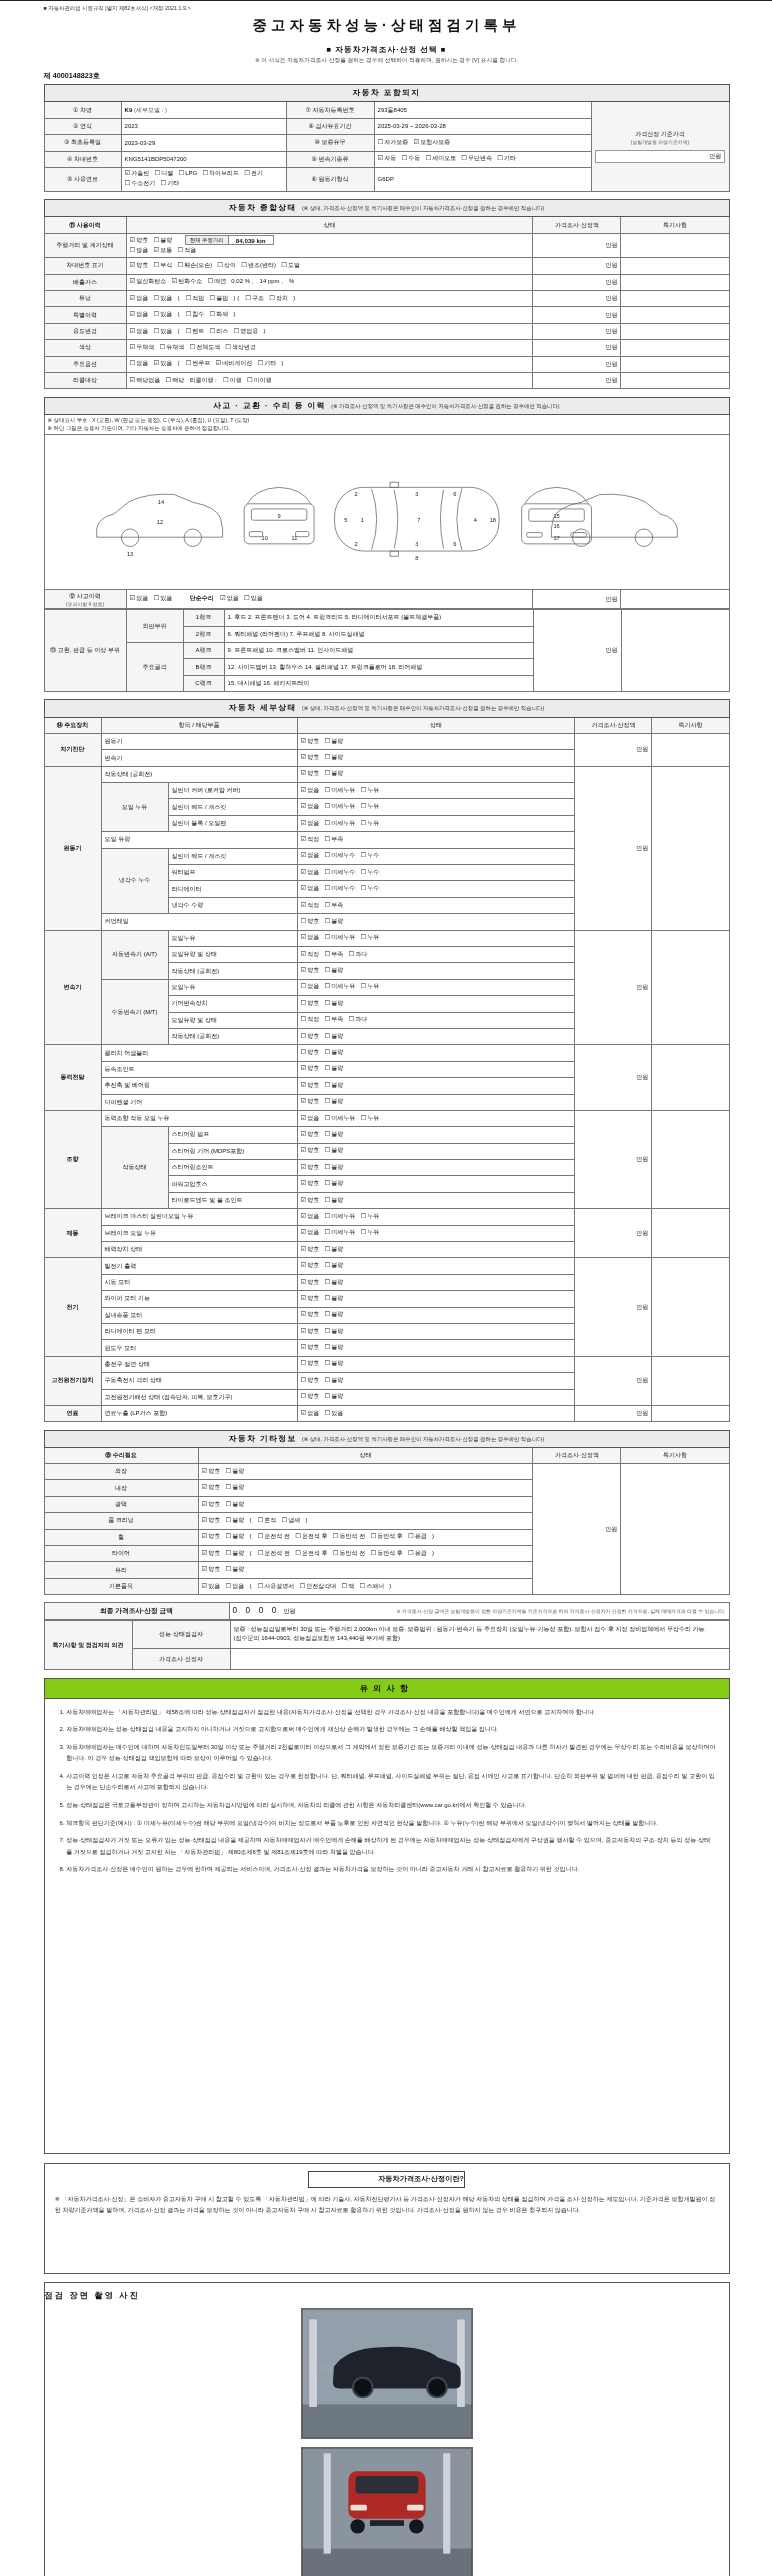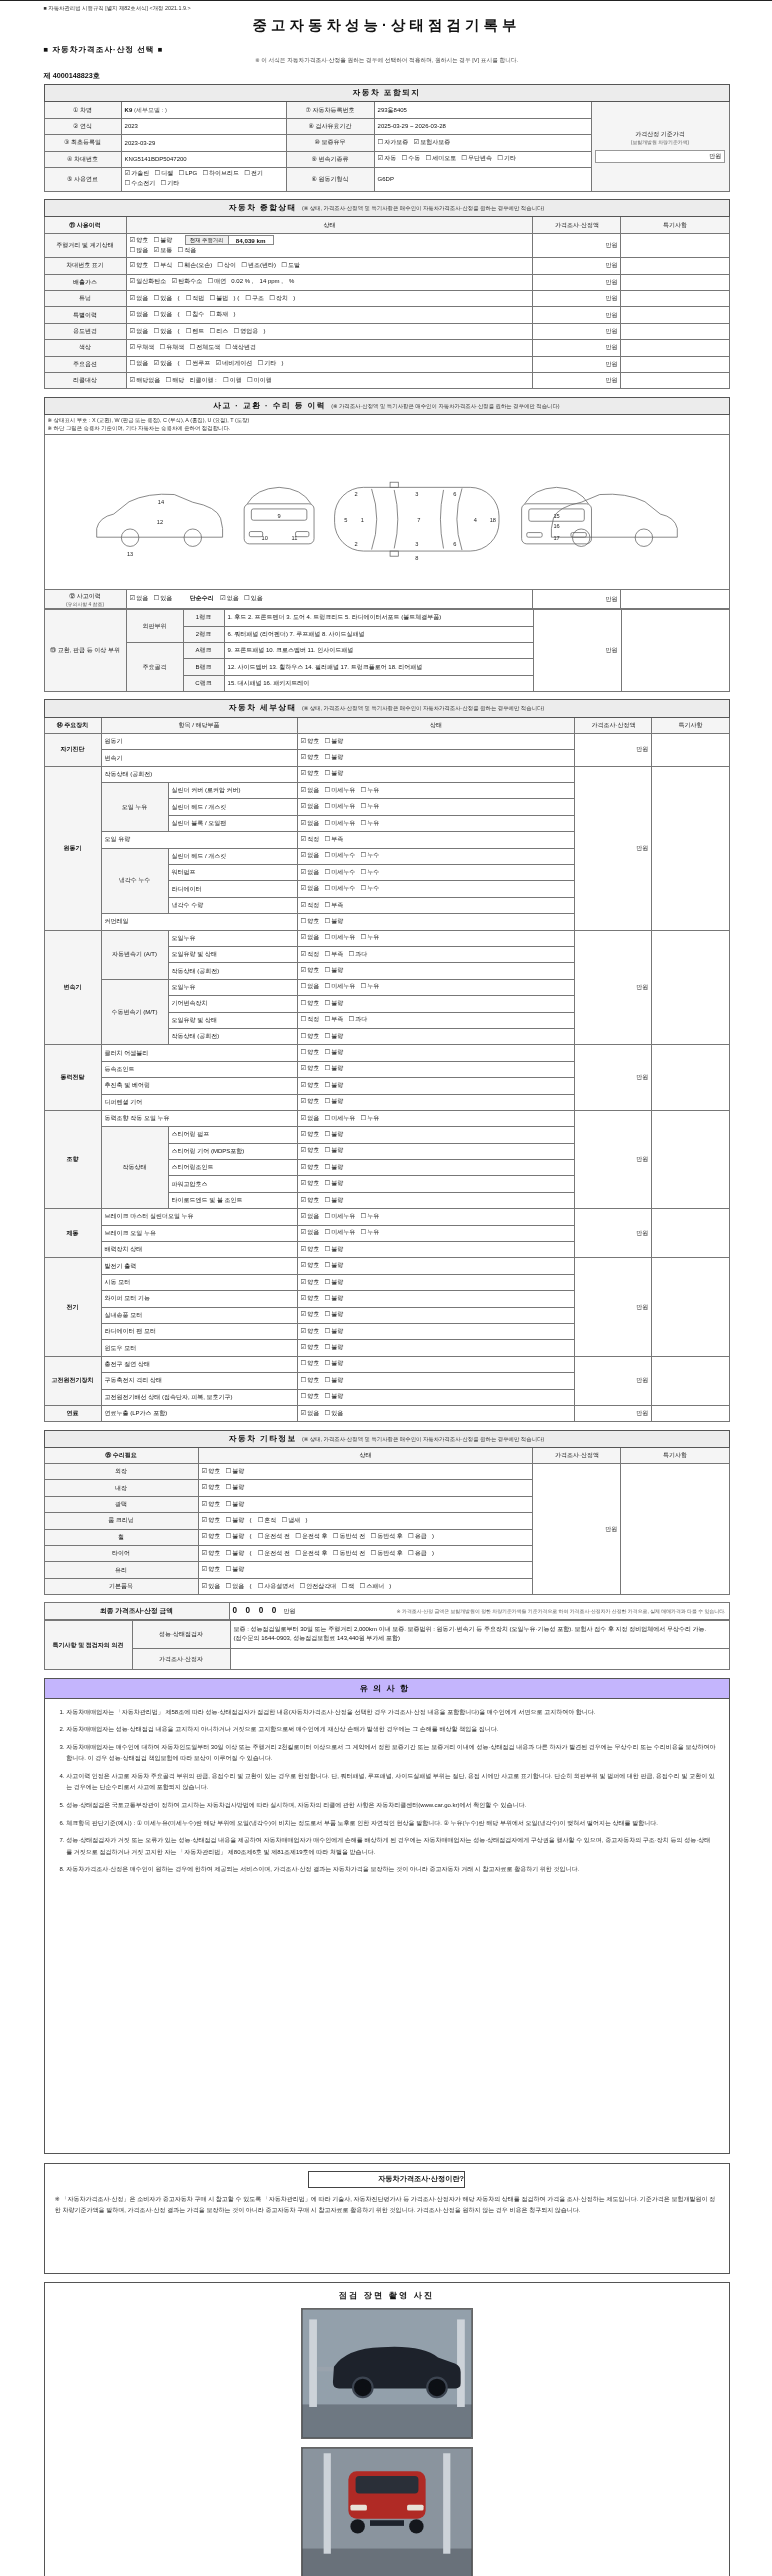--- a/index.html
+++ b/index.html
@@ -1,53 +1,53 @@
 <!DOCTYPE html>
 <html style="font-size:8.2px"><head>
 <meta charset="utf-8">
 <style>
   html,body{margin:0;padding:0}
   body{width:773px;background:#ffffff;font-family:"Liberation Sans","DejaVu Sans",sans-serif;color:#111}
   .page{width:773px;height:2576px;background:#fff;border-top:1px solid #222;border-bottom:1px solid #222;overflow:hidden}
   .content{width:686px;margin:0 auto;padding-top:4.1px}
   .form-ref{font-size:5.4px;color:#333}
   .title{font-size:14.4px;font-weight:700;text-align:center;letter-spacing:4.1px;margin-top:4.1px}
-  .subtitle{font-size:7.7px;font-weight:700;margin-top:3.1px;letter-spacing:1px}
+  .subtitle{font-size:7.7px;font-weight:700;text-align:center;margin-top:3.1px;letter-spacing:1px}
   .note-center{font-size:5.7px;color:#444;text-align:center;margin-top:2.1px}
   .doc-no{font-size:7.2px;font-weight:700;margin:6.2px 0 3.1px}
   table{border-collapse:collapse;width:100%;table-layout:fixed}
   td{border:0.5px solid #777;font-size:6px;padding:1.5px 3.1px;vertical-align:middle;word-break:keep-all;height:12.4px}
   tr.secbar td{background:#ececec;border:0.5px solid #555;text-align:center;font-size:7.7px;font-weight:700;padding:3.1px;letter-spacing:1.5px;height:auto}
   tr.secbar .bar-note{font-size:5.4px;font-weight:400;letter-spacing:0;color:#333;margin-left:5.2px}
   td.lab{background:#f5f5f5;text-align:center}
   td.price{text-align:right;color:#222}
   .cb{display:inline-block;margin:0 5.2px 1px 0;white-space:nowrap}
   .cb .bx{font-family:"DejaVu Sans",sans-serif;font-size:6.4px;margin-right:1px}
   .it{margin-right:6.2px}
   .vbox{display:inline-flex;border:0.5px solid #888;margin-left:7.2px;vertical-align:middle}
   .vbl{background:#efefef;padding:0.5px 4.1px;border-right:0.5px solid #888;font-size:5.4px}
   .vbv{padding:0.5px 7.2px;font-weight:700;font-size:6.2px}
   .small2{font-size:4.9px;color:#555}
   .dim{color:#555}
   .mt{margin-top:7.2px}
   .legend{font-size:5.4px;color:#333;line-height:1.5;text-align:left}
   .diagram-wrap{text-align:center;padding:2.1px 0}
   .gname{font-weight:700}
-  .bigmoney{font-size:8.2px;font-weight:700;letter-spacing:3.1px;margin-right:4.1px}
+  .bigmoney{font-size:8.2px;font-weight:400;letter-spacing:3.1px;margin-right:4.1px}
   .final-note{font-size:4.9px;color:#555;float:right;margin-top:2.1px;letter-spacing:0;font-weight:400}
   .notice-box{border:0.8px solid #555;margin-top:8.2px;min-height:474px}
-  .notice-title{border-bottom:0.5px solid #555;background:#c4b5fd;text-align:center;font-weight:700;font-size:8.2px;letter-spacing:5.2px;padding:3.6px}
+  .notice-title{border-bottom:0.5px solid #555;background:#84cc16;text-align:center;font-weight:700;font-size:8.2px;letter-spacing:5.2px;padding:3.6px}
   .notice-body{padding:8.2px 12.4px;font-size:6px;line-height:1.9;color:#222}
   .notice-body ol{margin:0;padding-left:9.3px}
   .notice-body li{margin-bottom:6.2px}
   .pi-box{border:0.8px solid #555;margin-top:8.2px;padding:7.2px 10.3px 9.3px;min-height:93px}
   .pi-title{width:155px;margin:0 auto;border:0.8px solid #444;text-align:right;font-weight:700;padding:2.6px 0;font-size:7.2px}
   .pi-body{margin-top:6.2px;font-size:6px;line-height:1.85;color:#222}
   .photo-box{border:0.8px solid #555;margin-top:8.2px;min-height:402px;padding-bottom:6.2px}
-  .photo-title{text-align:center;font-weight:700;font-size:8.2px;letter-spacing:2.1px;padding:6.2px 0 3.1px}
+  .photo-title{font-weight:700;font-size:8.2px;letter-spacing:2.1px;padding:6.2px 0 3.1px}
   .photo-stack{display:flex;flex-direction:column;align-items:center;gap:8.2px;margin-top:4.1px}
   .photo{border:0.5px solid #666;display:block}
 </style>
 </head>
 <body>
 
 <div class="page">
   <div class="content">
 
     <div class="form-ref">■ 자동차관리법 시행규칙 [별지 제82호서식] &lt;개정 2021.1.9.&gt;</div>

